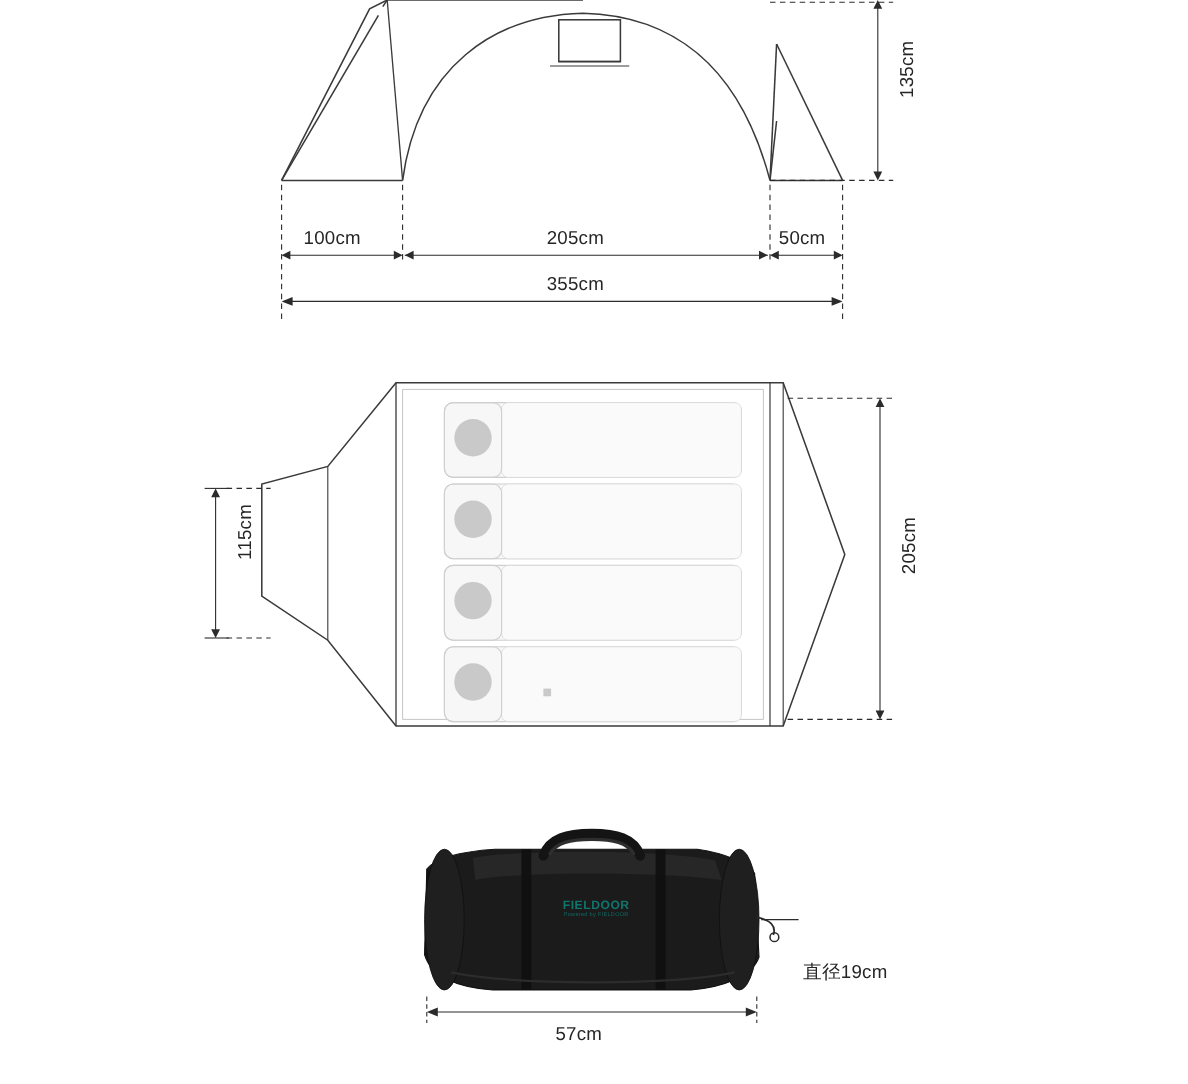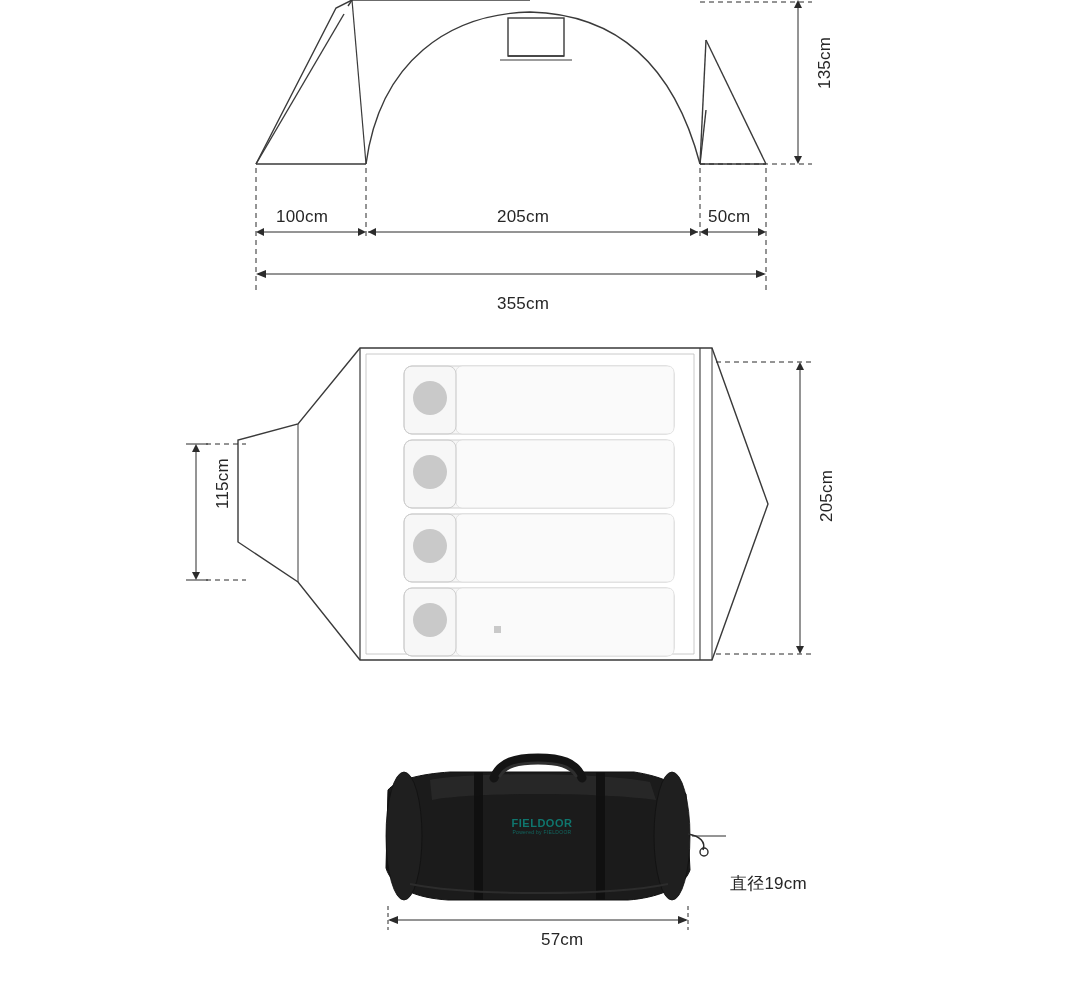--- a/index.html
+++ b/index.html
@@ -213,23 +213,23 @@
   </div>
 
   <div class="dim-label vert" style="left:808px; top:62px; width:34px; text-align:center;">135cm</div>
 
   <div class="dim-label" style="left:276px; top:207px;">100cm</div>
 
   <div class="dim-label" style="left:497px; top:207px;">205cm</div>
 
   <div class="dim-label" style="left:708px; top:207px;">50cm</div>
 
-  <div class="dim-label" style="left:497px; top:249px;margin-top:45px;">355cm</div>
+  <div class="dim-label" style="left:497px; top:249px;">355cm</div>
 
   <div class="dim-label vert" style="left:206px; top:482px; width:34px; text-align:center;">115cm</div>
 
   <div class="dim-label vert" style="left:810px; top:495px; width:34px; text-align:center;">205cm</div>
 
   <div class="dim-label" style="left:730px; top:872px;">直径19cm</div>
 
-  <div class="dim-label" style="left:541px; top:930px;">57cm</div>
+  <div class="dim-label" style="left:505px; top:930px;">57cm</div>
 
 </div>
 
 </body></html>

